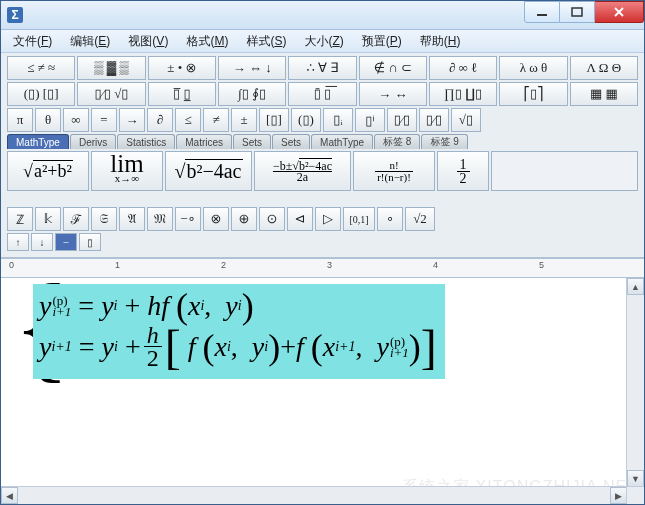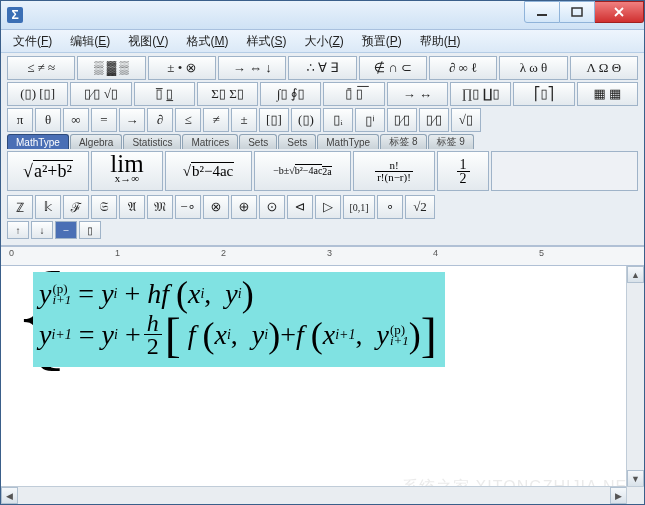--- a/index.html
+++ b/index.html
@@ -108,21 +108,21 @@
     color: #444;
     border-radius: 3px 3px 0 0;
     margin-right: 1px;
   }
   .tab.active {
     background: #4a6fb5;
     color: #fff;
     border-color: #2d4a7a;
   }
   
-  .bigrow { display: flex; gap: 2px; margin-bottom:4px;align-items:center;}
+  .bigrow { display: flex; gap: 2px; margin-bottom:16px;align-items:center;}
   .bigcell {
     height: 38px;
     background: linear-gradient(#fdfefe,#e3e9ee);
     border: 1px solid #9fb3c8;
     display: flex; align-items: center; justify-content: center;
     font-family: "Times New Roman", serif;
     font-size: 14px;
     cursor: pointer;
     white-space: nowrap;
   }
@@ -276,21 +276,20 @@
       <div class="tpcell">∉ ∩ ⊂</div>
       <div class="tpcell">∂ ∞ ℓ</div>
       <div class="tpcell">λ ω θ</div>
       <div class="tpcell">Λ Ω Θ</div>
     </div>
 
     <div class="tprow">
       <div class="tpcell">(▯) [▯]</div>
       <div class="tpcell">▯⁄▯ √▯</div>
       <div class="tpcell">▯̅   ▯̲</div>
-      <div class="tpcell">Σ▯ Σ▯</div>
       <div class="tpcell">∫▯ ∮▯</div>
       <div class="tpcell">▯̄   ▯͞</div>
       <div class="tpcell">→  ↔</div>
       <div class="tpcell">∏▯ ∐▯</div>
       <div class="tpcell">⎡▯⎤</div>
       <div class="tpcell">▦ ▦</div>
     </div>
 
     <div class="tprow">
       <div class="tpcell" style="min-width:24px;flex:0 0 24px">π</div>
@@ -306,45 +305,45 @@
       <div class="tpcell" style="min-width:28px;flex:0 0 28px">(▯)</div>
       <div class="tpcell" style="min-width:28px;flex:0 0 28px">▯ᵢ</div>
       <div class="tpcell" style="min-width:28px;flex:0 0 28px">▯ⁱ</div>
       <div class="tpcell" style="min-width:28px;flex:0 0 28px">▯⁄▯</div>
       <div class="tpcell" style="min-width:28px;flex:0 0 28px">▯⁄▯</div>
       <div class="tpcell" style="min-width:28px;flex:0 0 28px">√▯</div>
     </div>
 
     <div class="tabrow">
       <div class="tab active">MathType</div>
-      <div class="tab">Algebra</div>
+      <div class="tab">Derivs</div>
       <div class="tab">Statistics</div>
       <div class="tab">Matrices</div>
       <div class="tab">Sets</div>
       <div class="tab">Sets</div>
       <div class="tab">MathType</div>
       <div class="tab">标签 8</div>
       <div class="tab">标签 9</div>
     </div>
 
     <div class="bigrow">
       <div class="bigcell" style="width:80px">
         <span style="font-size:18px">√<span style="border-top:1px solid #000;padding:0 1px">a²+b²</span></span>
       </div>
       <div class="bigcell" style="width:70px">
         <span style="display:flex;flex-direction:column;align-items:center;line-height:14px">
           <span style="font-size:25px">lim</span>
             <span style="font-size:11px">x→∞</span>
         </span>
       </div>
       <div class="bigcell" style="width:85px">
-        <span style="font-size:15px">√<span style="border-top:1px solid #000;padding:0 1px">b²−4ac</span></span>
+        <span style="font-size:20px">√<span style="border-top:1px solid #000;padding:0 1px">b²−4ac</span></span>
       </div>
       <div class="bigcell" style="width:95px">
-        <span style="display:flex;flex-direction:row;align-items:center;font-size:10px;line-height:10px">
+        <span style="display:flex;flex-direction:column;align-items:center;font-size:12px;line-height:10px">
           <span>−b±√<span style="border-top:1px solid #000">b²−4ac</span></span>
           <span style="border-top:1px solid #000;width:100%;text-align:center">2a</span>
         </span>
       </div>
       <div class="bigcell" style="width:80px">
         <span style="display:flex;flex-direction:column;align-items:center;font-size:11px;line-height:11px">
           <span>n!</span>
             <span style="border-top:1px solid #000;padding:0 2px">r!(n−r)!</span>
         </span>
       </div>

